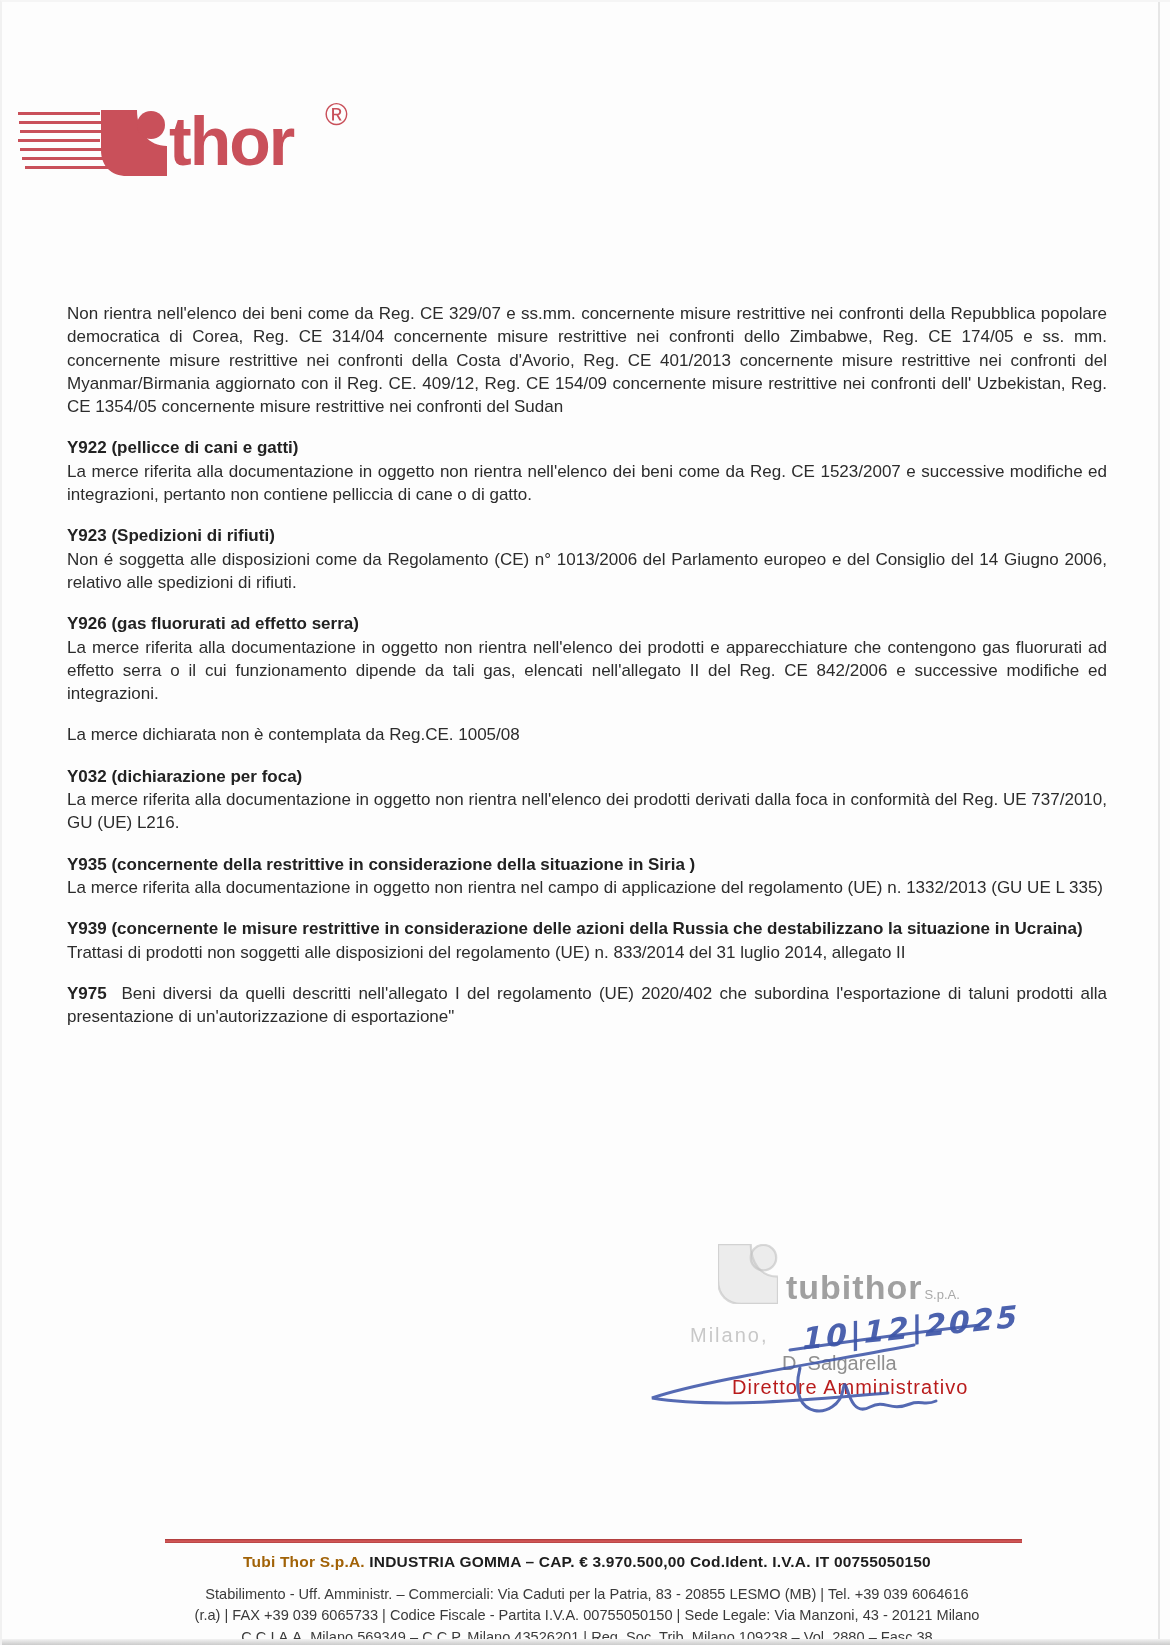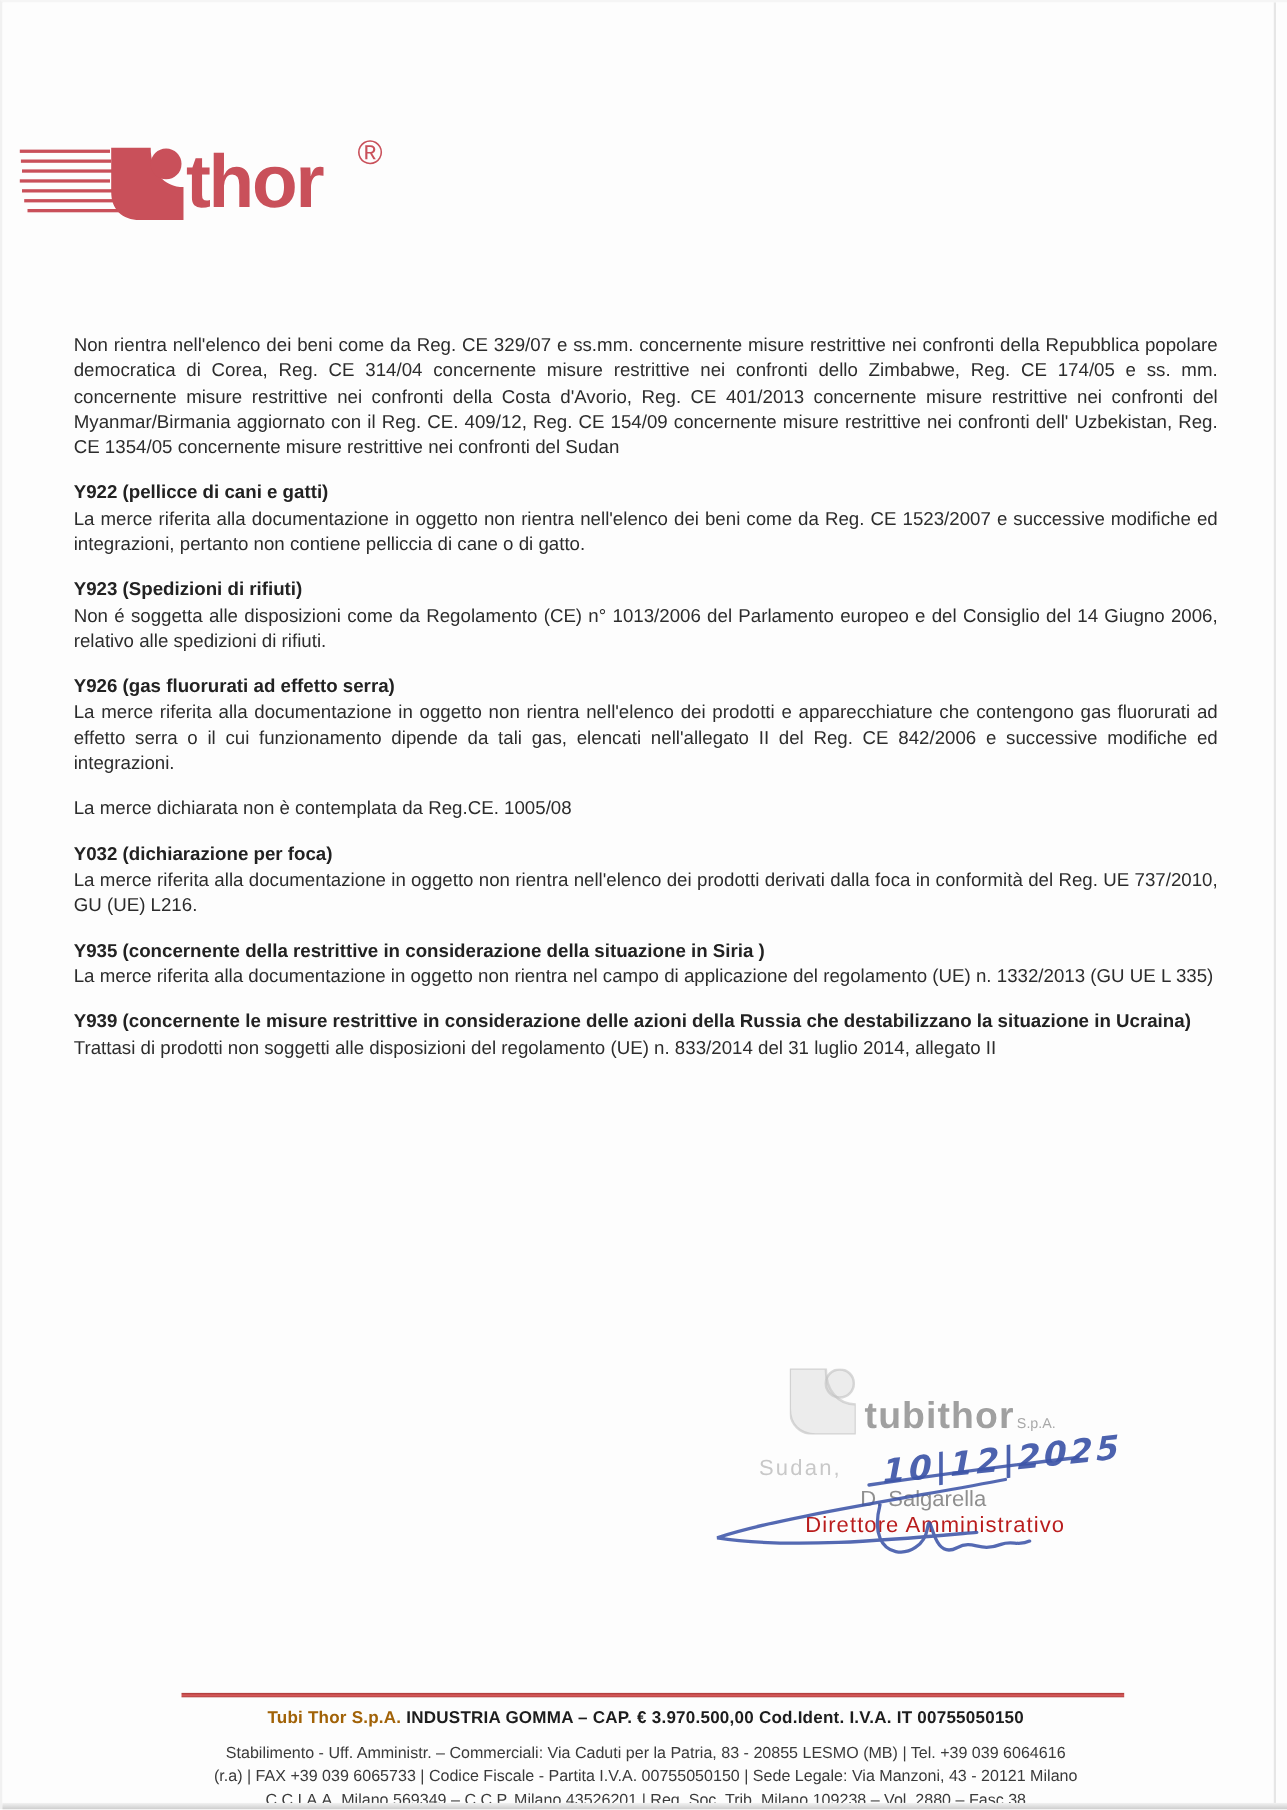--- a/index.html
+++ b/index.html
@@ -9,21 +9,21 @@
   .page {
     position:relative; width:1170px; height:1645px;
     background:#fdfdfd; overflow:hidden;
     border-left:2px solid #f1f1f1; border-top:2px solid #f5f5f5;
   }
   .scan-edge-right { position:absolute; left:1156px; top:0; width:2px; height:100%; background:#e6e6e6; }
   .scan-edge-bottom { position:absolute; left:0; top:1637px; width:100%; height:8px;
     background:linear-gradient(180deg,#f2f2f2 0%,#c9c9c9 80%,#bdbdbd 100%); }
 
   
-  .logo { position:absolute; left:15px; top:116px; width:350px; height:92px; }
+  .logo { position:absolute; left:15px; top:92px; width:350px; height:92px; }
   .speed-lines { position:absolute; left:0; top:18px; }
   .speed-lines .sl { height:3.4px; width:82px; background:#c9505a; margin-bottom:5.6px; }
   .speed-lines .sl:nth-child(1){margin-left:1px;}
   .speed-lines .sl:nth-child(2){margin-left:2px;}
   .speed-lines .sl:nth-child(3){margin-left:3px;}
   .speed-lines .sl:nth-child(4){margin-left:1px;}
   .speed-lines .sl:nth-child(5){margin-left:3px;}
   .speed-lines .sl:nth-child(6){margin-left:5px;}
   .speed-lines .sl:nth-child(7){margin-left:8px; width:86px;}
   .logo-mark { position:absolute; left:84px; top:16px; }
@@ -131,31 +131,34 @@
     <div class="section">
       <span class="sec-head"><span class="sec-code">Y935</span><span class="sec-title"> (concernente della restrittive in considerazione della situazione in Siria  )</span></span>
         <span class="sec-body">La merce riferita alla documentazione in oggetto non rientra nel campo di applicazione del regolamento (UE) n. 1332/2013 (GU UE L 335)</span>
     </div>
 
     <div class="section">
       <span class="sec-head"><span class="sec-code">Y939</span><span class="sec-title"> (concernente le misure restrittive in considerazione delle azioni della Russia che destabilizzano la situazione in Ucraina)</span></span>
         <span class="sec-body">Trattasi di prodotti non soggetti alle disposizioni del regolamento (UE) n. 833/2014 del 31 luglio 2014, allegato II</span>
     </div>
 
+    <div class="section inline">
+      <span class="sec-head"><span class="sec-code">Y975</span><span class="sec-title">&nbsp; </span></span><span class="sec-body">Beni diversi da quelli descritti nell'allegato I del regolamento (UE) 2020/402 che subordina l'esportazione di taluni prodotti alla presentazione di un'autorizzazione di esportazione"</span>
+    </div>
   </div>
 
   <div class="sign-block">
     <svg class="stamp-mark" width="60" height="60" viewBox="0 0 66 66">
       <path d="M0,0 L36,0 C36,22 48,36 66,36 L66,66 L26,66 C10,66 0,56 0,40 Z" fill="#a0a0a0" fill-opacity=".32" stroke="#8f8f8f" stroke-opacity=".6" stroke-width="2.5"></path>
       <circle cx="50" cy="15" r="14" fill="#a0a0a0" fill-opacity=".32" stroke="#8f8f8f" stroke-opacity=".6" stroke-width="2.5"></circle>
     </svg>
     <div class="stamp-name-row">
       <span class="stamp-name">tubithor</span><span class="stamp-suffix">S.p.A.</span>
     </div>
-    <div class="stamp-place">Sudan,</div>
+    <div class="stamp-place">Milano,</div>
     <div class="hand-date">10|12|2025</div>
     <div class="signer-name">D. Salgarella</div>
     <div class="signer-title">Direttore Amministrativo</div>
     <svg class="sig-svg" width="360" height="200" viewBox="0 0 360 200">
       <g fill="none" stroke="#3d55a8" stroke-width="3" stroke-linecap="round" opacity=".88">
         <path d="M148,110 C210,101 285,91 338,85"></path>
         <path d="M272,105 C195,120 62,140 10,158 C78,169 178,159 246,153"></path>
         <path d="M158,128 C144,182 196,180 201,150 C205,128 204,180 228,167 C244,159 247,172 268,164 C278,160 284,166 294,161"></path>
       </g>
     </svg>

